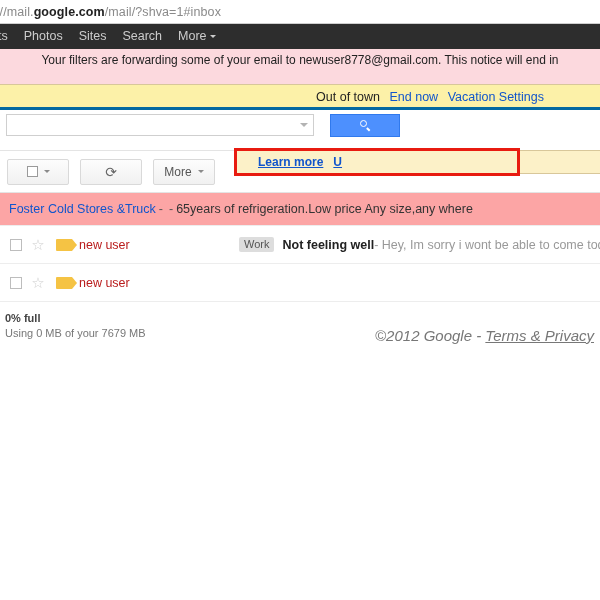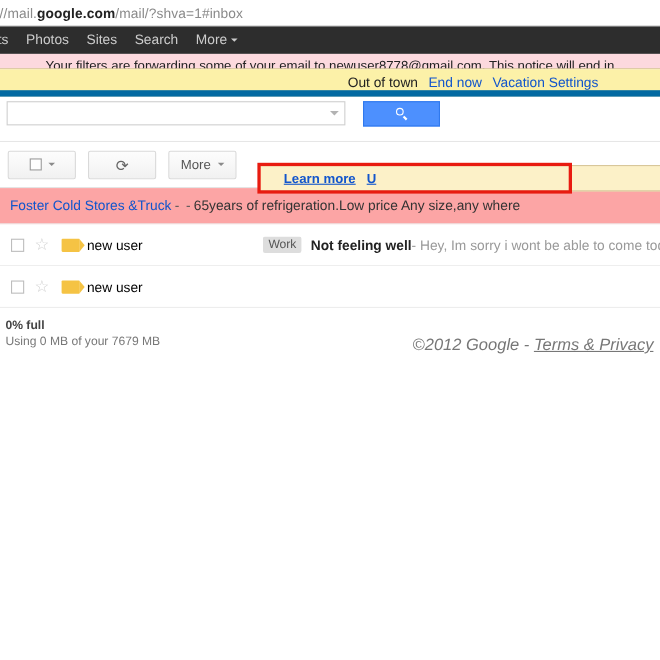--- a/index.html
+++ b/index.html
@@ -63,34 +63,34 @@
     border-right: 3.5px solid transparent;
     border-top: 3.5px solid #cccccc;
     margin-left: 3px;
     vertical-align: middle;
   }
 
   
   .notice-pink {
     background: #fcd9de;
     border-bottom: 1px solid #d8c79a;
-    height: 14px;
+    height: 36px;
     line-height: 23px;
     text-align: center;
     font-size: 12px;
     color: #222222;
     white-space: nowrap;
     overflow: hidden;
     box-sizing: border-box;
   }
 
   
   .notice-yellow {
     background: #fcf1a8;
-    border-bottom: 6px solid #0369a1;
+    border-bottom: 3px solid #0369a1;
     height: 25px;
     line-height: 25px;
     font-size: 12.5px;
     color: #222222;
     text-align: right;
     padding-right: 56px;
     white-space: nowrap;
     overflow: hidden;
     box-sizing: border-box;
   }
@@ -341,21 +341,21 @@
     position: absolute;
     right: -5px; top: 0;
     width: 0; height: 0;
     border-top: 6px solid transparent;
     border-bottom: 6px solid transparent;
     border-left: 5px solid #f5c344;
   }
   .cell-sender {
     width: 160px;
     font-size: 12.5px;
-    color: #000000;
+    color: #b91c1c;
     overflow: hidden;
     text-overflow: clip;
   }
   .cell-subject {
     flex: 1;
     overflow: hidden;
     font-size: 12.5px;
     display: flex;
     align-items: center;
   }

